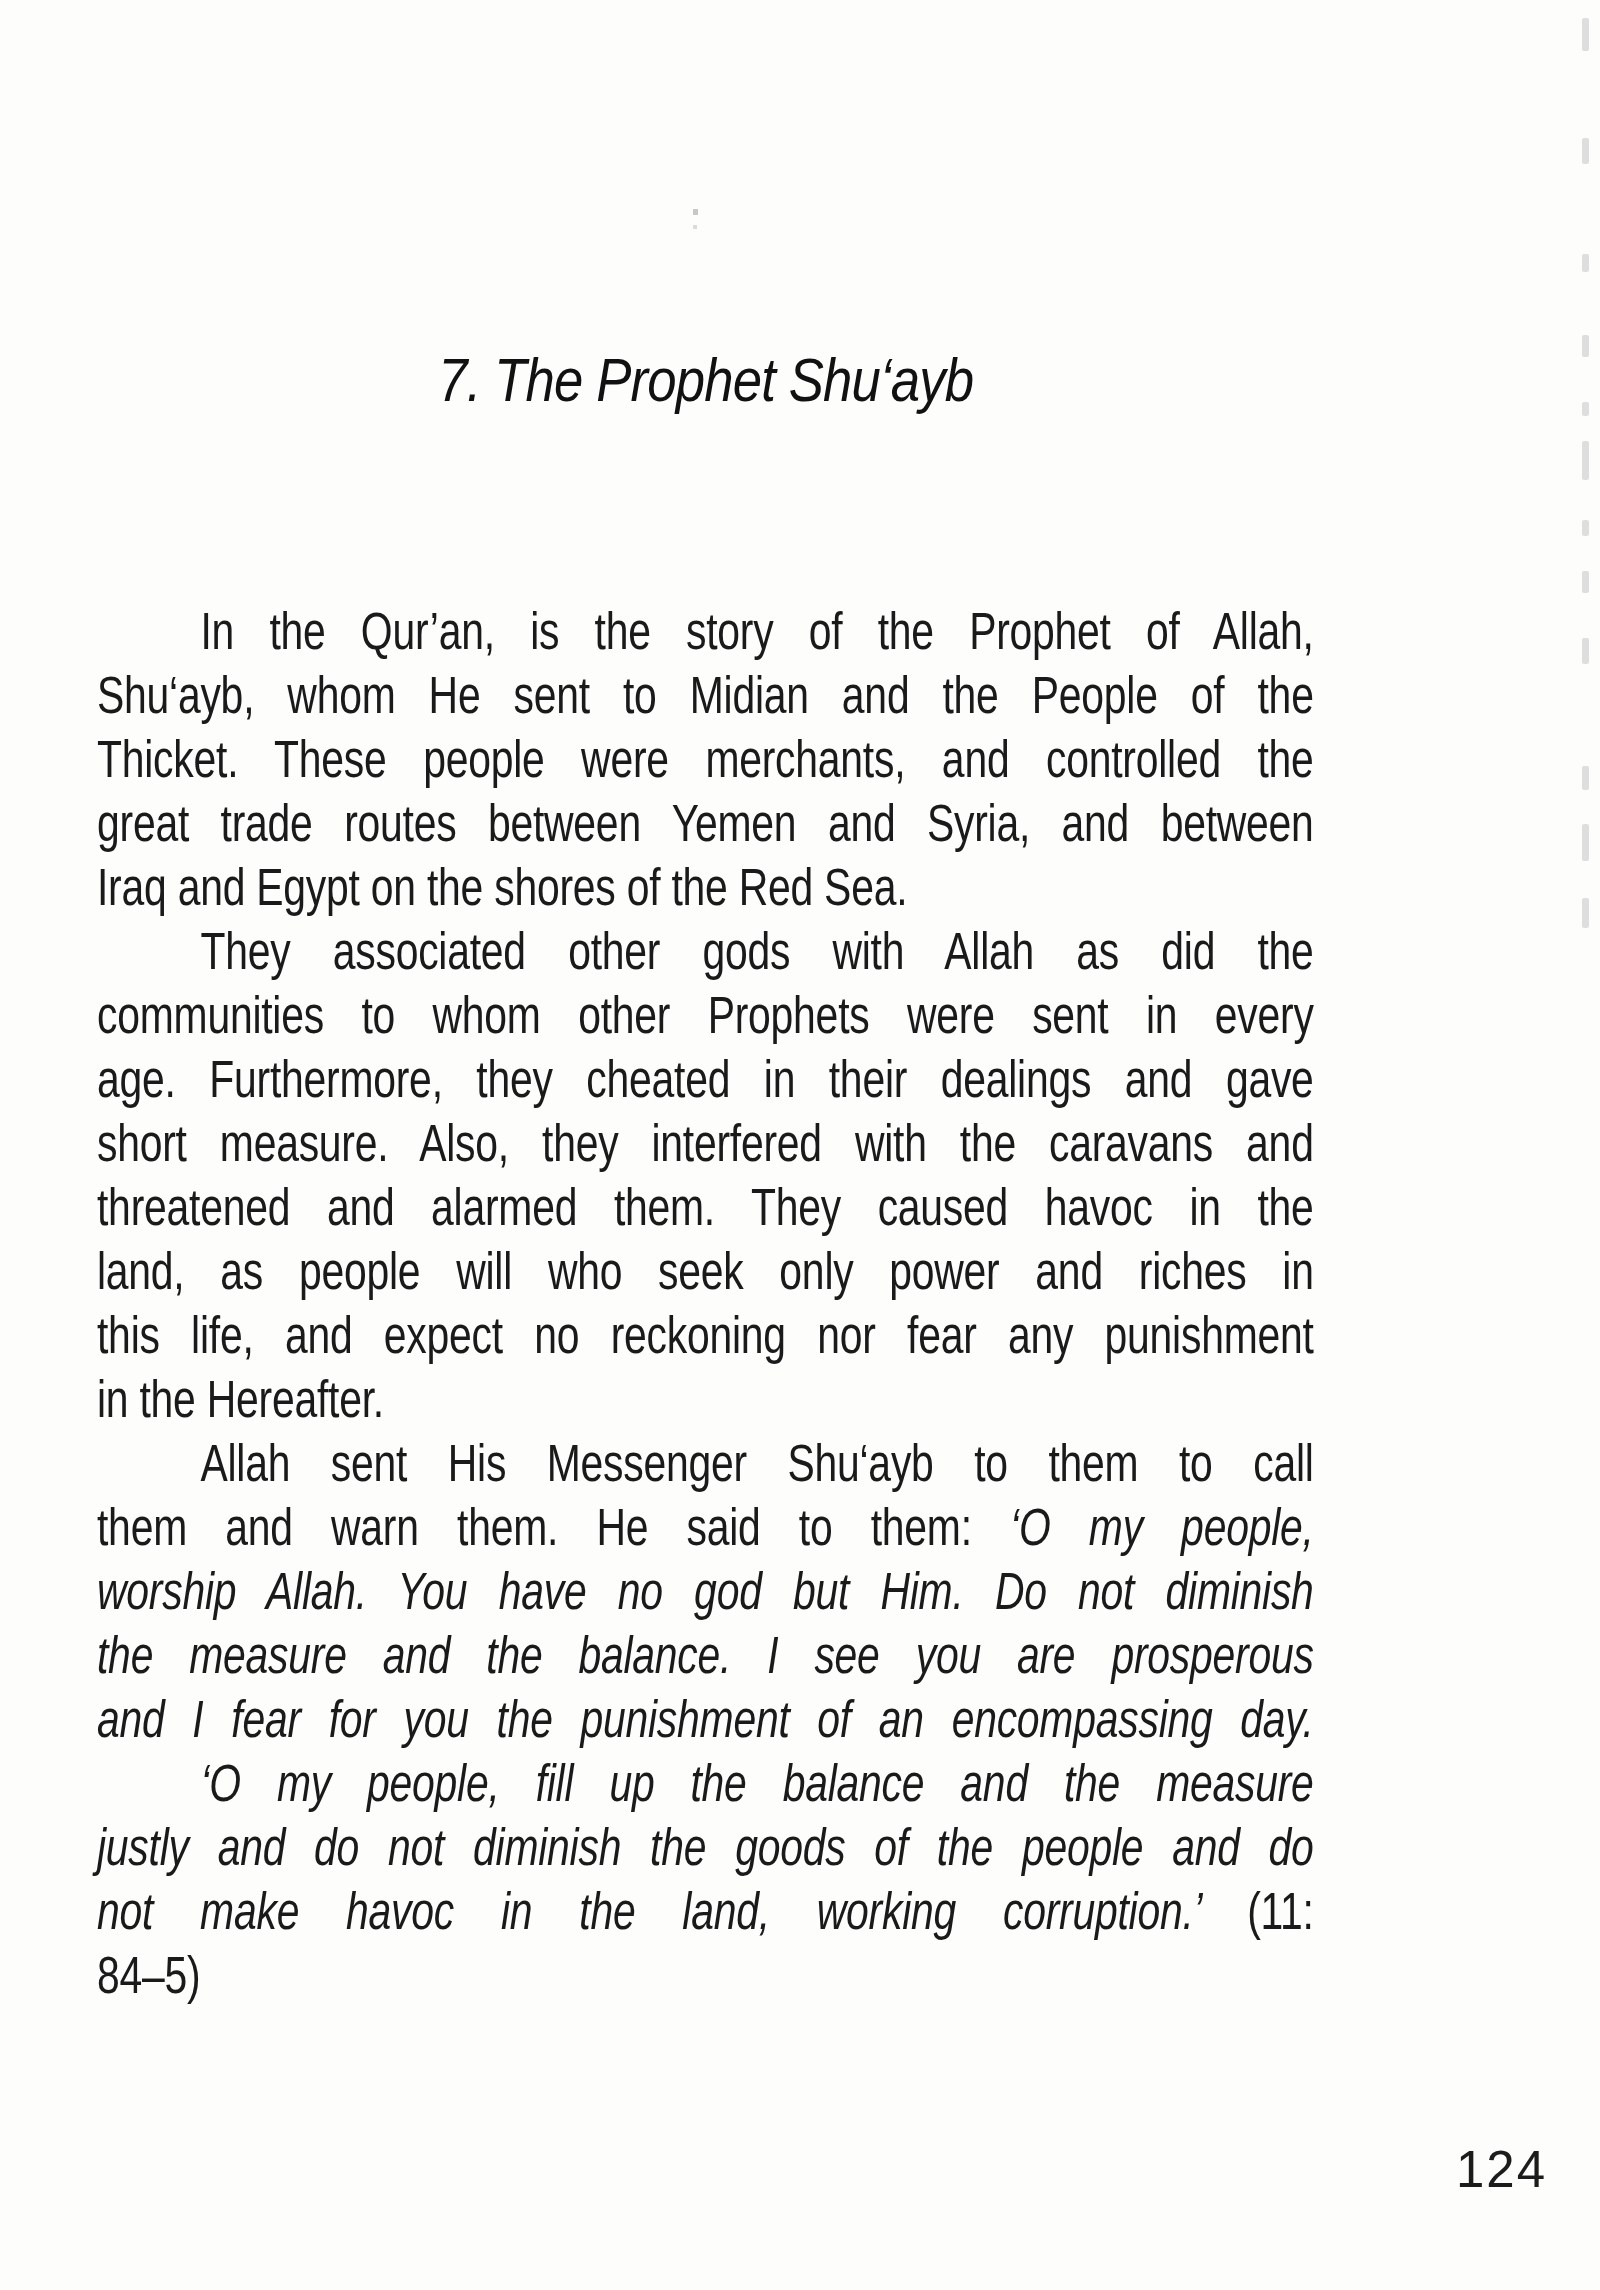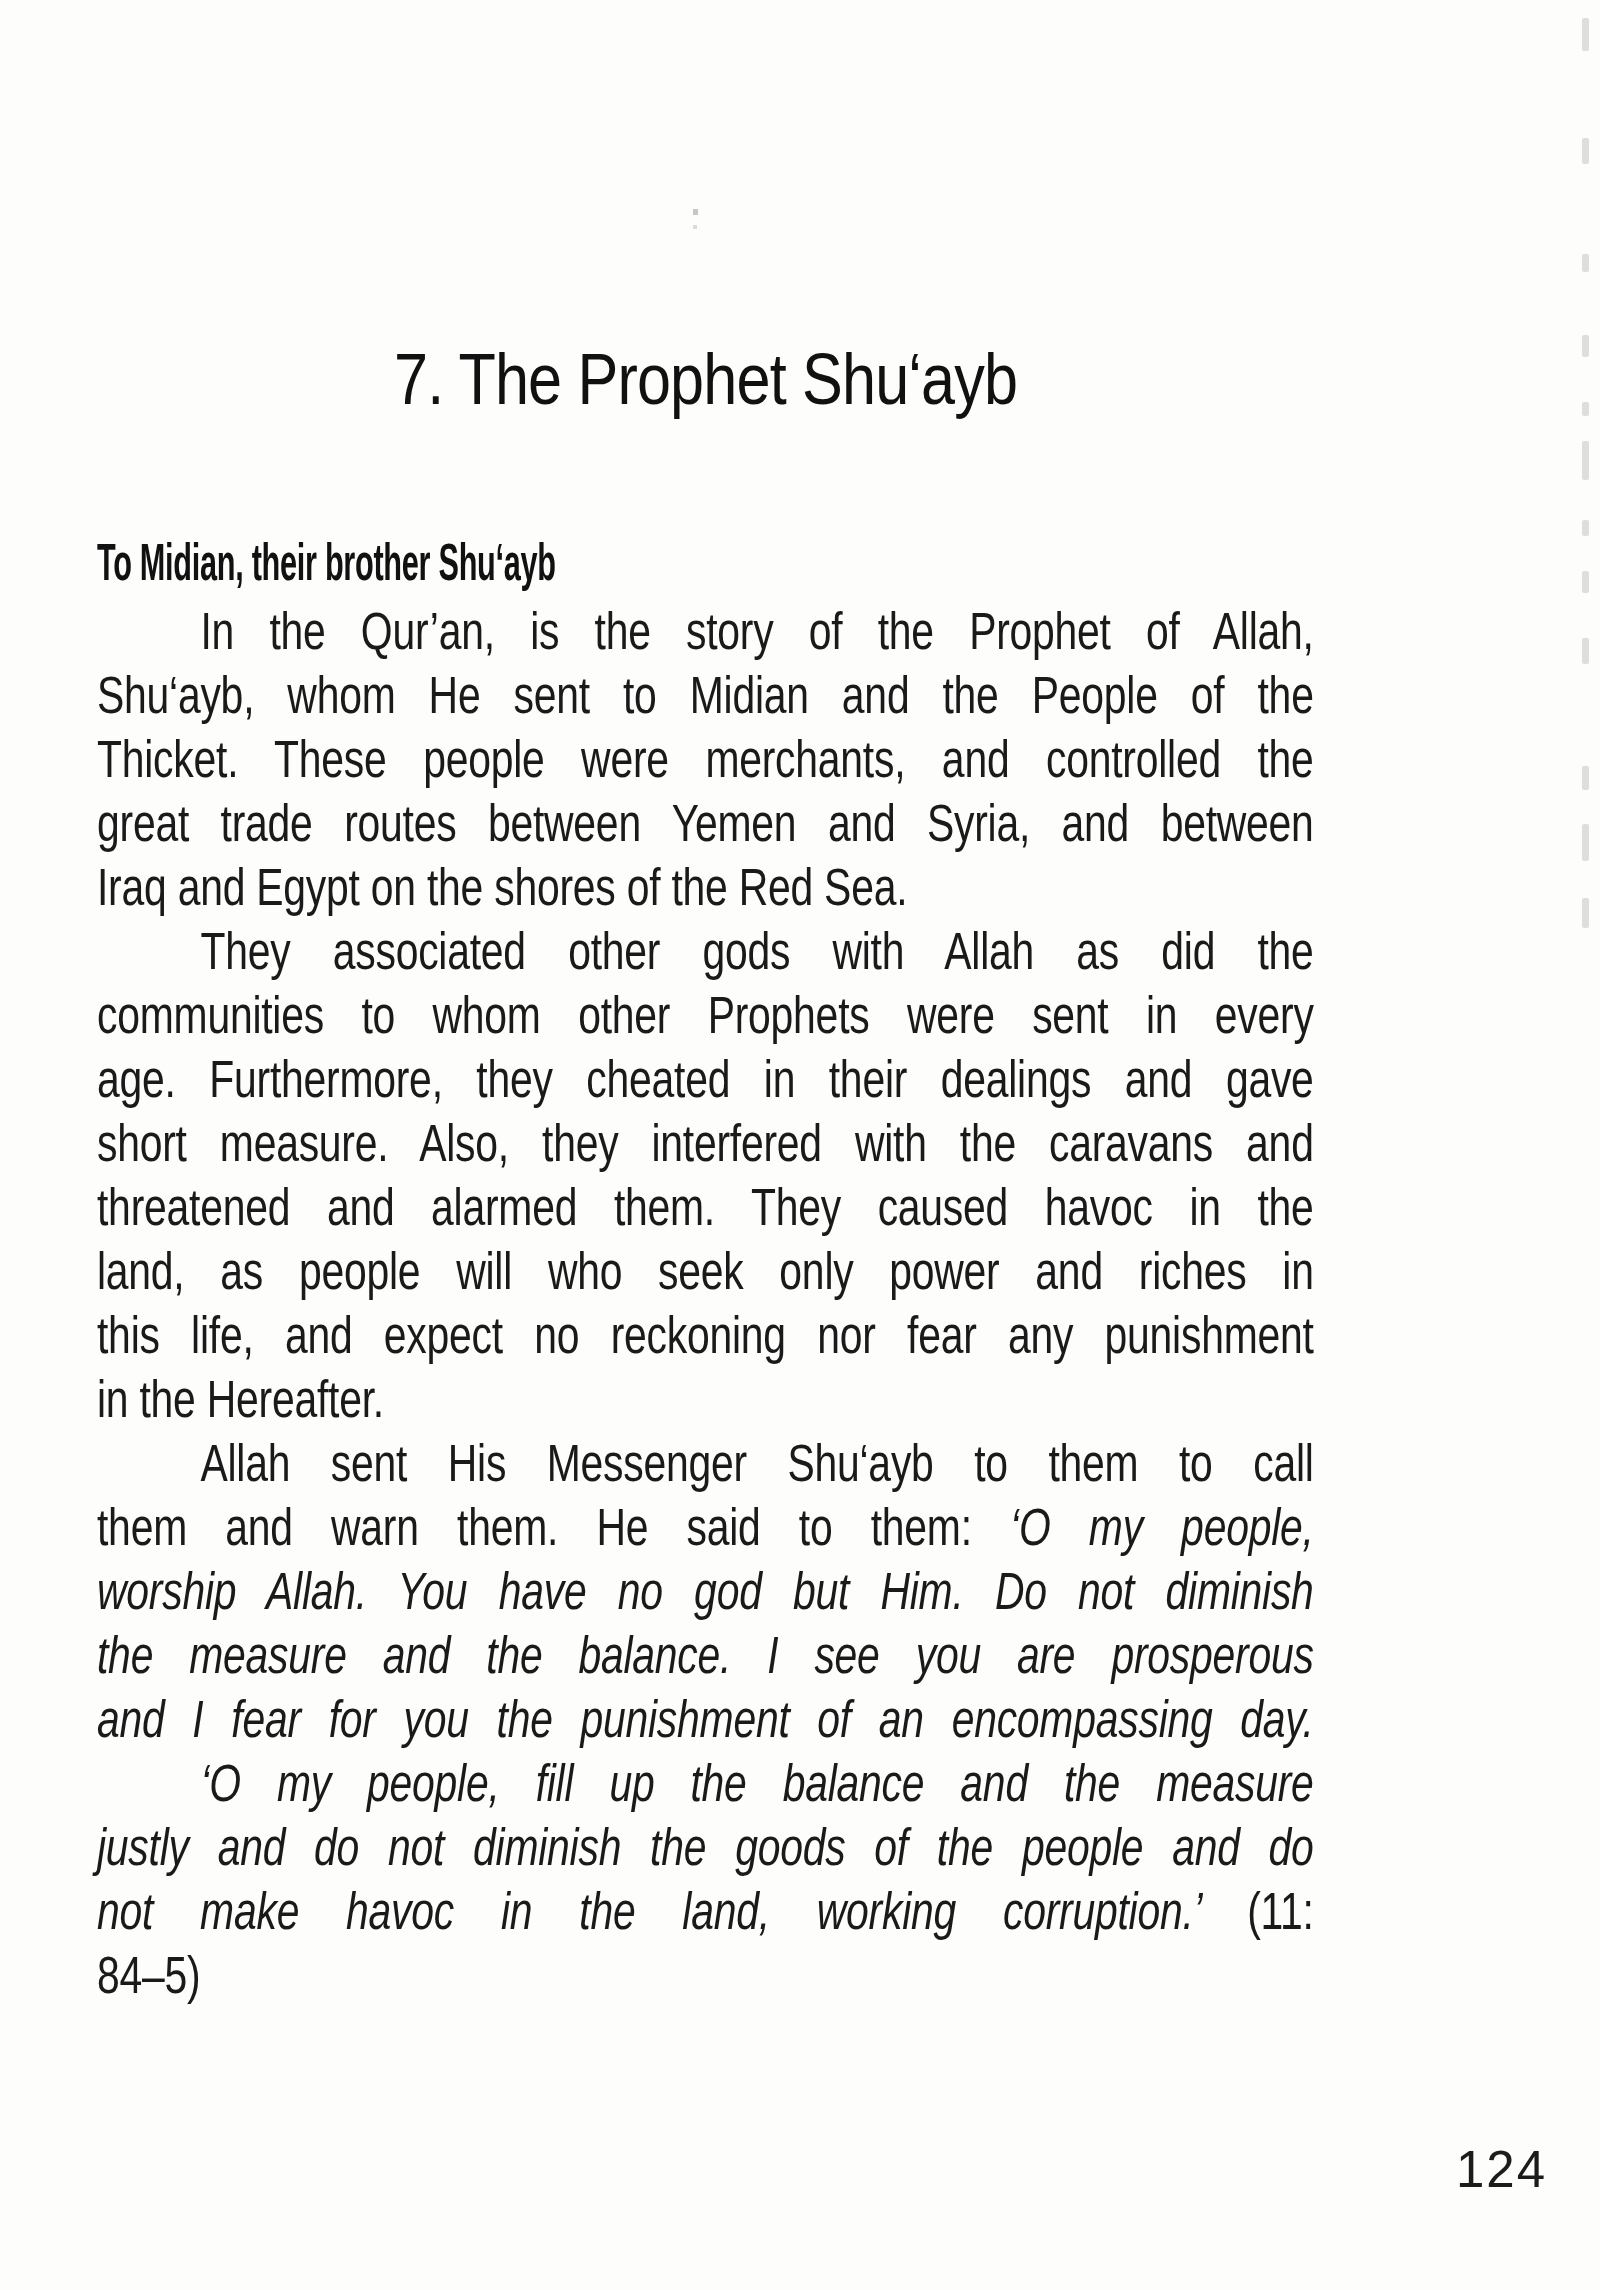--- a/index.html
+++ b/index.html
@@ -14,24 +14,25 @@
     color: #161616;
   }
   
   .title-wrap {
     position: absolute;
     top: 330px;
     left: 97px;
     width: 1217px;
     text-align: center;
     line-height: 99px;
-    font-size: 72px;
+    font-size: 62px;
     font-weight: 400;
     color: #111;
     white-space: nowrap;
+    font-style: italic;
   }
   .title-wrap .squeeze {
     display: inline-block;
     transform: scaleX(0.85);
     transform-origin: center;
     letter-spacing: -1px;
   }
   
   .heading-wrap {
     position: absolute;
@@ -107,23 +108,20 @@
 
 <div class="page">
 
   <div class="speck" style="left:693px; top:209px; width:4.9px; height:5.9px;"></div>
   <div class="speck" style="left:693px; top:225px; width:3.9px; height:3.9px; opacity:0.35;"></div>
 
   <div class="title-wrap">
     <span class="squeeze">7. The Prophet Shu‘ayb</span>
   </div>
 
-  <div class="heading-wrap">
-    <span class="squeeze">To Midian, their brother Shu‘ayb</span>
-  </div>
 
   <div class="body-block" id="body-block">
       <div>
         <div class="line j ind"><span class="seg">In the Qur’an, is the story of the Prophet of Allah,</span></div>
         <div class="line j"><span class="seg">Shu‘ayb, whom He sent to Midian and the People of the</span></div>
         <div class="line j"><span class="seg">Thicket. These people were merchants, and controlled the</span></div>
         <div class="line j"><span class="seg">great trade routes between Yemen and Syria, and between</span></div>
         <div class="line"><span class="seg">Iraq and Egypt on the shores of the Red Sea.</span></div>
       </div>
       <div>

